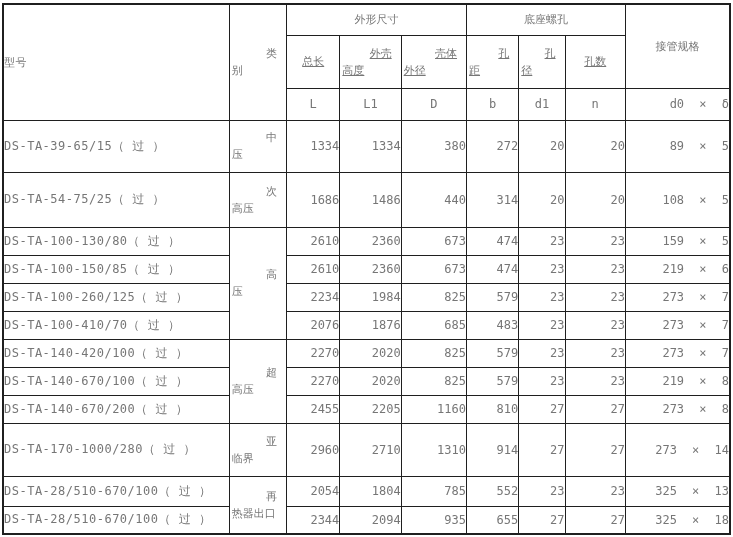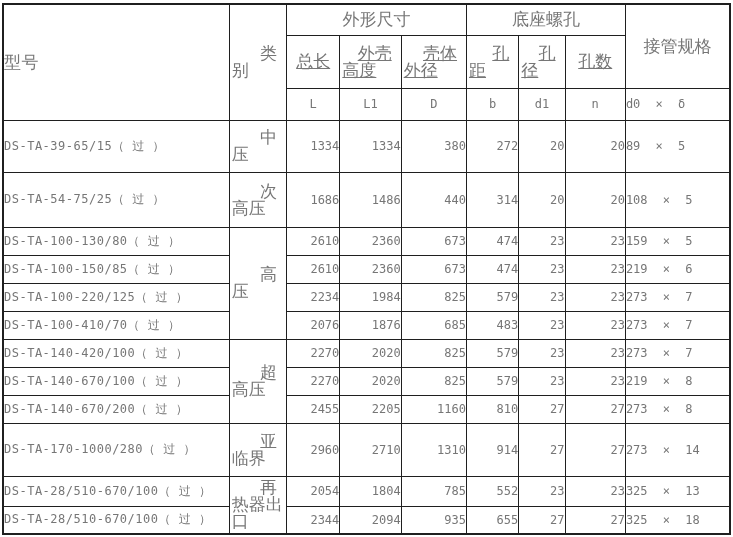--- a/index.html
+++ b/index.html
@@ -3,24 +3,24 @@
 <meta charset="utf-8">
 <style>
   html,body{margin:0;padding:0;background:#ffffff;}
   body{width:733px;height:537px;overflow:hidden;
        font-family:"DejaVu Sans Mono","Liberation Mono",monospace;}
   table.spec{border-collapse:collapse;table-layout:fixed;width:729px;
              margin:3px 0 0 2px;color:#767676;font-size:12px;
              border:2px solid #1f1f1f;}
   table.spec td{border:1px solid #1f1f1f;padding:0;vertical-align:middle;
                 font-weight:normal;overflow:hidden;}
-  .cjk{font-family:"DejaVu Sans","Liberation Sans",sans-serif;font-size:17px;}
+  .cjk{font-family:"DejaVu Sans","Liberation Sans",sans-serif;font-size:11px;}
   .center{text-align:center;}
   .num{text-align:right;padding-right:10px;}
-  .spec-val{text-align:left;word-spacing:8px;}
+  .spec-val{text-align:right;word-spacing:8px;}
   .model{text-align:left;padding-left:27px;letter-spacing:0.5px;}
   .tl2{display:flex;flex-direction:column;justify-content:center;line-height:17px;}
   .tl2 .a{display:block;text-align:right;padding-right:9px;}
   .tl2 .b{display:block;text-align:left;padding-left:2px;}
   tr.hA{height:31px;}
   tr.hB{height:53px;text-decoration:underline;}
   tr.hC{height:32px;}
   tr.r1{height:52px;}
   tr.r2{height:55px;padding-left:12px;}
   tr.rs{height:28px;}
@@ -151,21 +151,21 @@
       <td class="model">DS-TA-100-150/85（ 过 ）</td>
       <td class="num">2610</td>
       <td class="num">2360</td>
       <td class="num">673</td>
       <td class="num">474</td>
       <td class="num">23</td>
       <td class="num">23</td>
       <td class="spec-val">219 × 6</td>
     </tr>
     <tr class="rs">
-      <td class="model">DS-TA-100-220/125（ 过 ）</td>
+      <td class="model">DS-TA-100-260/125（ 过 ）</td>
       <td class="num">2234</td>
       <td class="num">1984</td>
       <td class="num">825</td>
       <td class="num">579</td>
       <td class="num">23</td>
       <td class="num">23</td>
       <td class="spec-val">273 × 7</td>
     </tr>
     <tr class="rs">
       <td class="model">DS-TA-100-410/70（ 过 ）</td>

